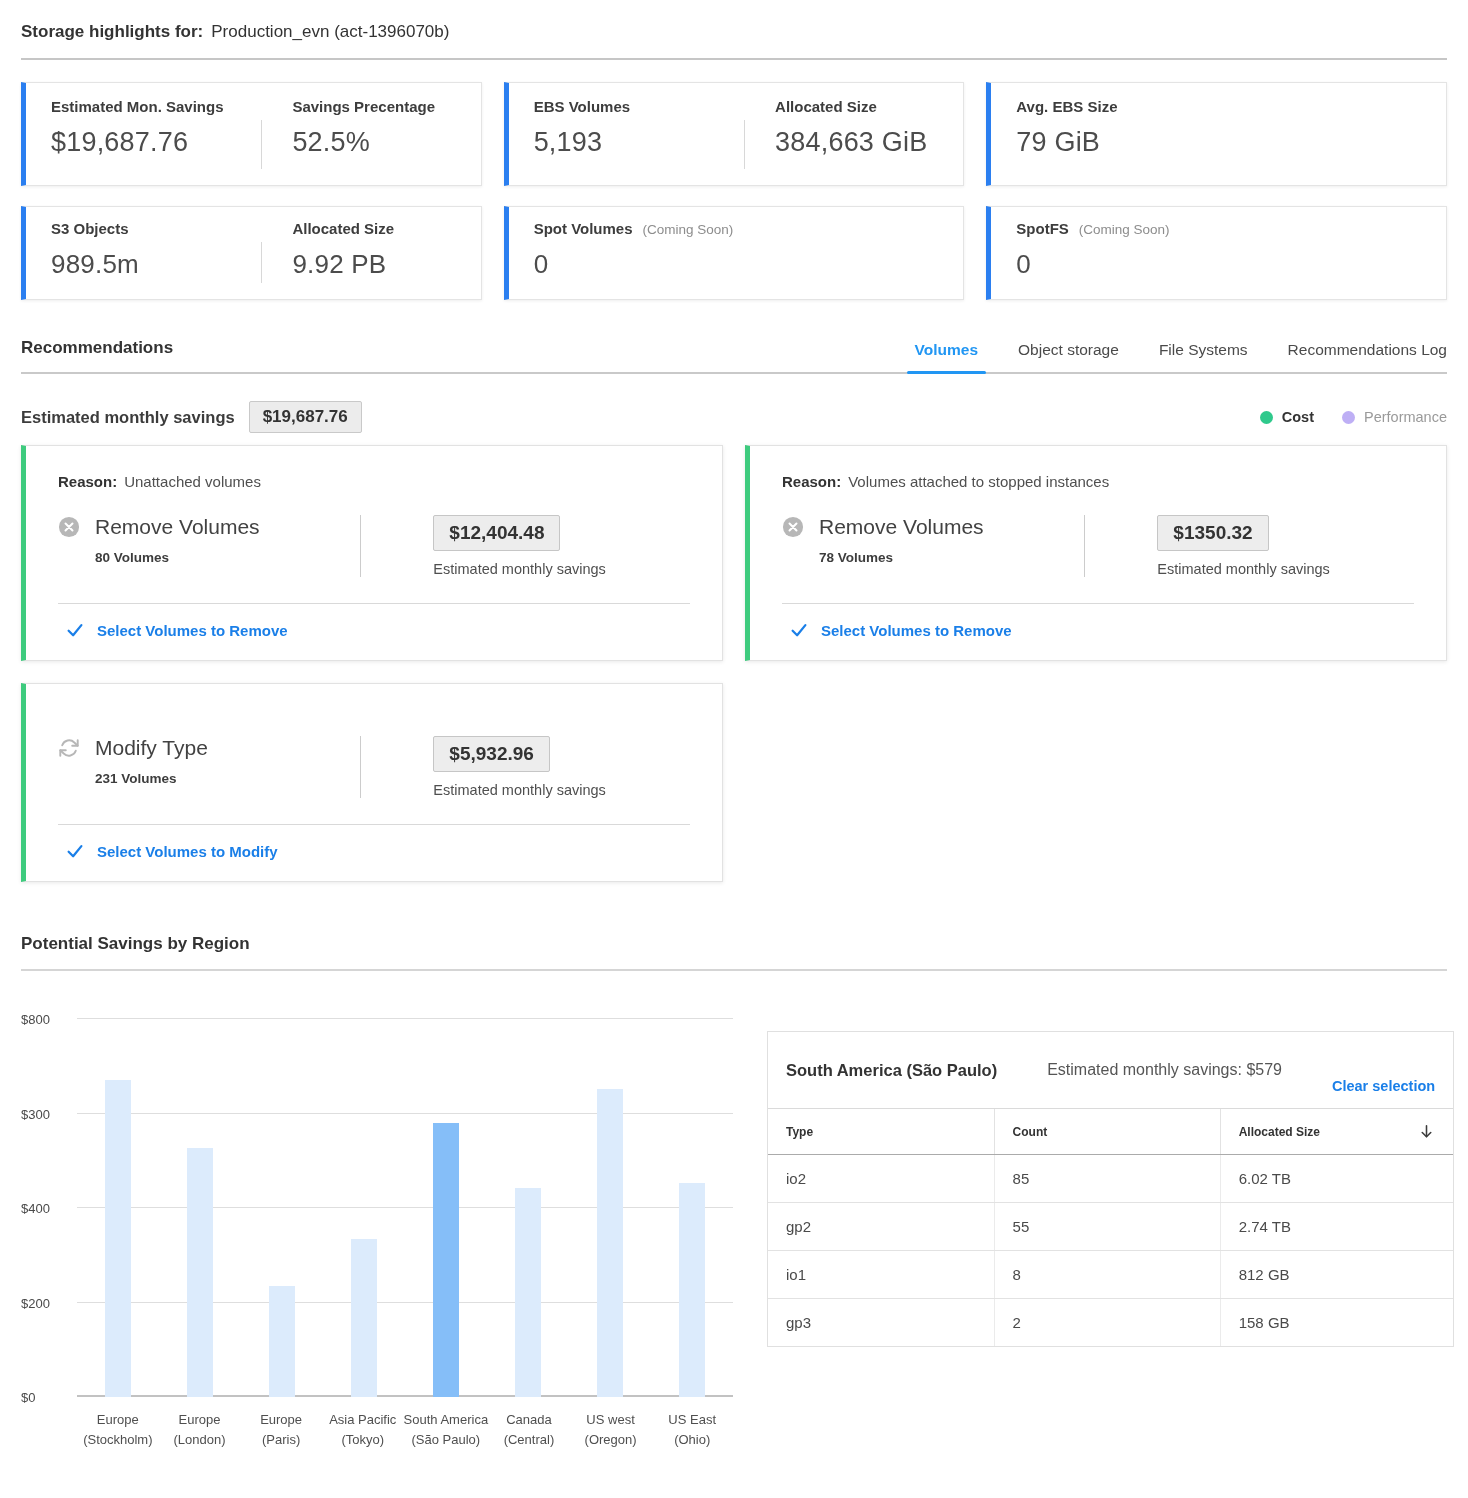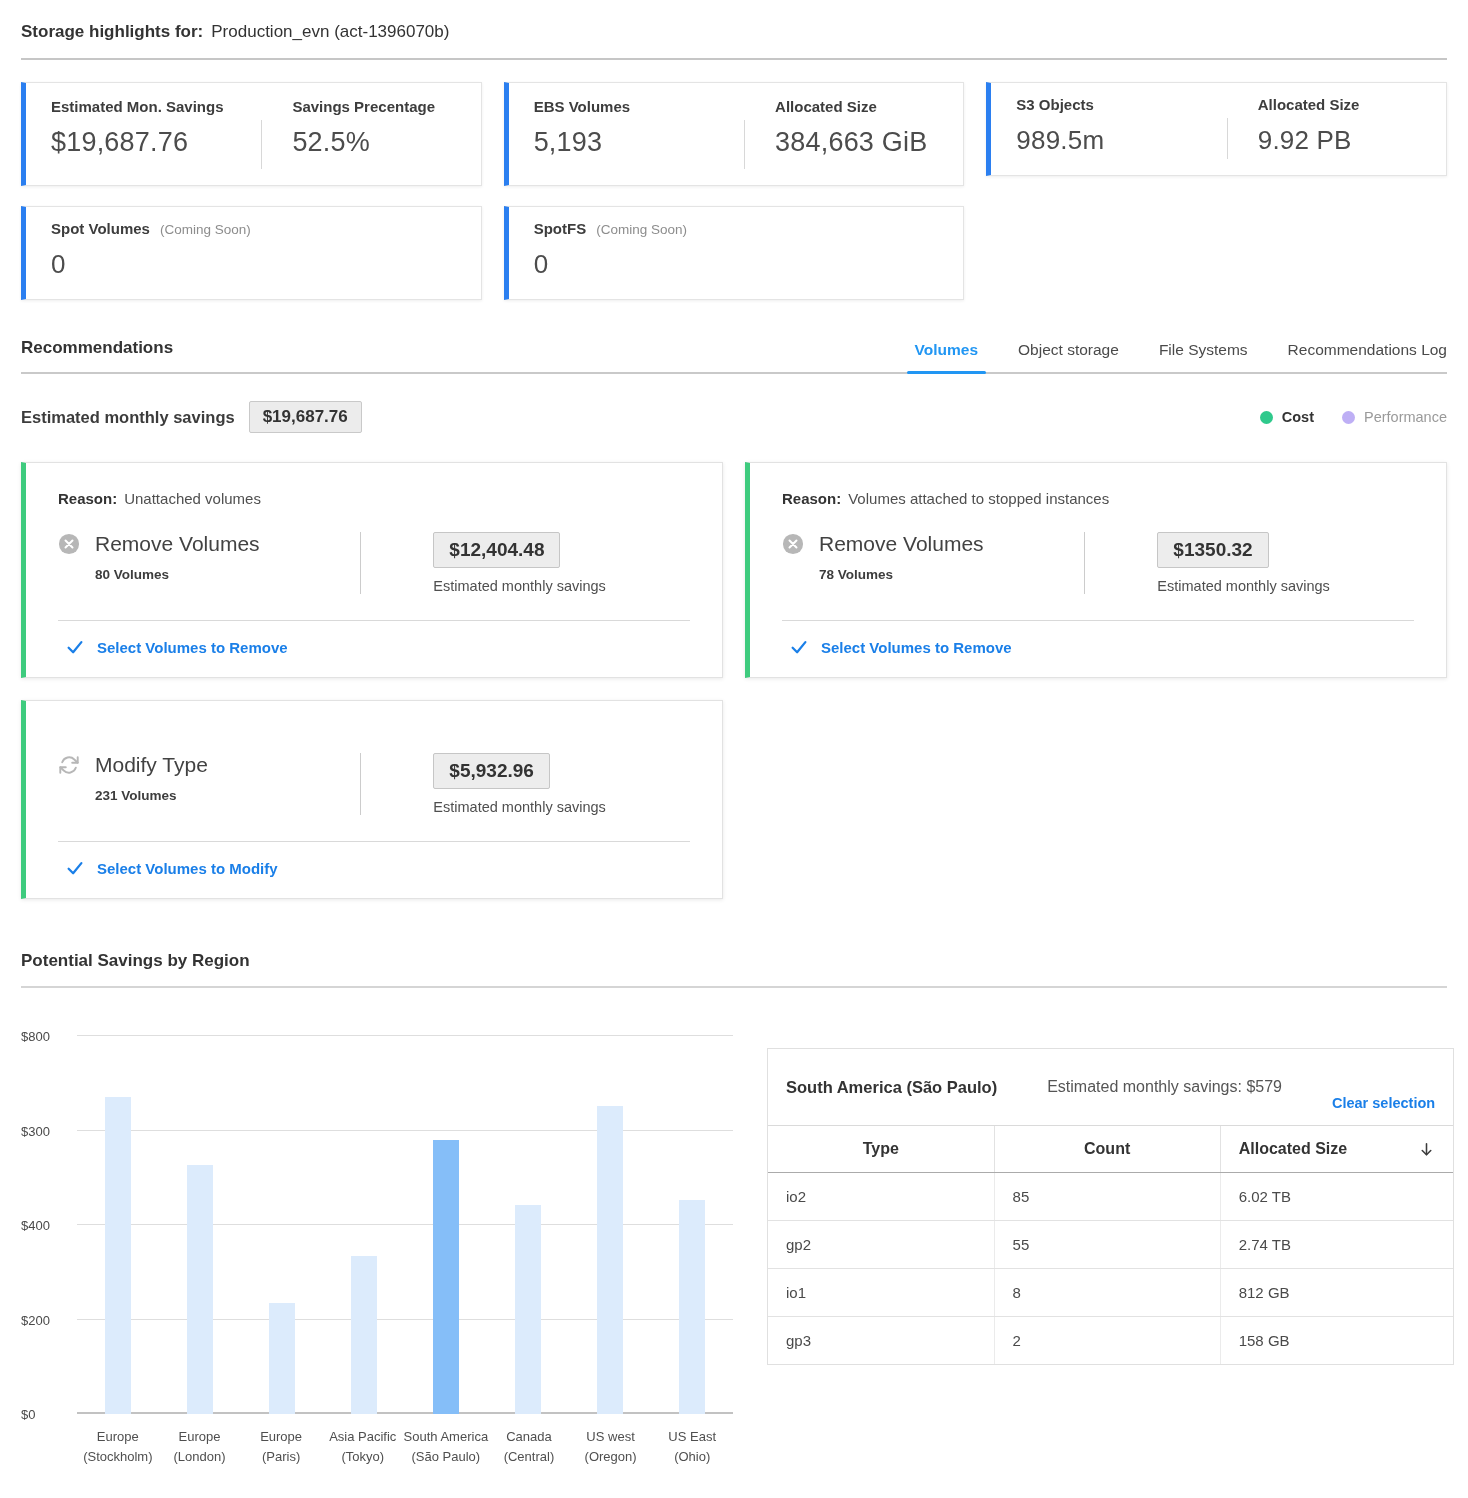--- a/index.html
+++ b/index.html
@@ -39,21 +39,21 @@
   .summary-label { font-size:16.5px; font-weight:600; color:#3c3c3c; margin-right:14px; }
   .badge { background:#ececec; border:1px solid #c9c9c9; border-radius:2px; padding:5px 13px;
            font-size:17px; font-weight:700; color:#333; }
   .legend { margin-left:auto; display:flex; gap:28px; align-items:center; }
   .legend-item { display:flex; align-items:center; gap:9px; font-size:14.5px; }
   .legend-item .dot { width:13px; height:13px; border-radius:50%; }
   .legend-item:nth-child(1) .lg-label { color:#333; font-weight:600; }
   .legend-item:nth-child(2) .lg-label { color:#9a9a9a; }
 
   
-  .rec-grid { margin-top:29px; display:grid; grid-template-columns:1fr 1fr; gap:22px; align-items:start; }
+  .rec-grid { margin-top:12px; display:grid; grid-template-columns:1fr 1fr; gap:22px; align-items:start; }
   .rec-card { border:1px solid #e2e2e2; border-left:5px solid var(--rec-green,#3ecb7e);
               box-shadow:0 1px 4px rgba(0,0,0,.09); padding:27px 32px 0; background:#fff; }
   .reason { font-size:15px; color:#4f4f4f; }
   .reason .rlabel { color:#333; font-weight:700; margin-right:7px; }
   .action-row { display:flex; margin-top:25px; }
   .action-left { flex:0 0 48%; border-right:1px solid #ccc; }
   .action-title-row { display:flex; align-items:center; gap:15px; }
   .action-icon { width:22px; height:22px; flex:0 0 auto; }
   .action-title { font-size:21px; color:#424242; }
   .action-count { font-size:13.5px; font-weight:700; color:#3d3d3d; margin:11px 0 0 37px; }
@@ -84,21 +84,21 @@
   .xlabels { margin:13px 0 0 56px; display:flex; }
   .xlab { flex:1; text-align:center; font-size:13px; color:#4f4f4f; line-height:1.55; white-space:nowrap; }
 
   
   .panel { flex:1; border:1px solid #e0e0e0; align-self:flex-start; margin-top:12px; background:#fff; }
   .panel-header { display:flex; align-items:center; padding:14px 18px; border-bottom:1px solid #dadada; gap:50px; }
   .panel-title { font-size:16.5px; font-weight:700; color:#333; white-space:nowrap; }
   .panel-sub { font-size:16px; color:#555; white-space:nowrap; }
   .clear-link { margin-left:auto; font-size:14.5px; font-weight:600; color:var(--link-blue,#1a7fe8); cursor:pointer; white-space:nowrap;margin-top:32px; }
   table.tbl { width:100%; border-collapse:collapse; }
-  .tbl th { text-align:center; font-size:16px; font-weight:700; color:#333; padding:14px 18px;
+  .tbl th { text-align:left; font-size:12px; font-weight:700; color:#333; padding:14px 18px;
             border-bottom:1px solid #ababab; border-right:1px solid #e2e2e2; width:33%; }
   .tbl th:last-child { border-right:none; width:34%; }
   .tbl td { font-size:15px; color:#4a4a4a; padding:15px 18px; border-bottom:1px solid #e2e2e2;
             border-right:1px solid #ebebeb; }
   .tbl td:last-child { border-right:none; }
   .tbl tr:last-child td { border-bottom:none; }
   .th-flex { display:flex; align-items:center; justify-content:space-between; }
   .sort-icon { width:17px; height:17px; cursor:pointer; }
 </style>
 </head>
@@ -130,20 +130,26 @@
         <div class="stat-label">EBS Volumes</div>
         <div class="stat-value">5,193</div>
       </div>
       <div class="stat-divider"></div>
       <div class="stat second">
         <div class="stat-label">Allocated Size</div>
         <div class="stat-value">384,663 GiB</div>
       </div>
     </div>
 
+    <div class="stat-card">
+      <div class="stat">
+        <div class="stat-label">Avg. EBS Size</div>
+        <div class="stat-value">79 GiB</div>
+      </div>
+    </div>
 
     <div class="stat-card short">
       <div class="stat first">
         <div class="stat-label">S3 Objects</div>
         <div class="stat-value">989.5m</div>
       </div>
       <div class="stat-divider"></div>
       <div class="stat second">
         <div class="stat-label">Allocated Size</div>
         <div class="stat-value">9.92 PB</div>

